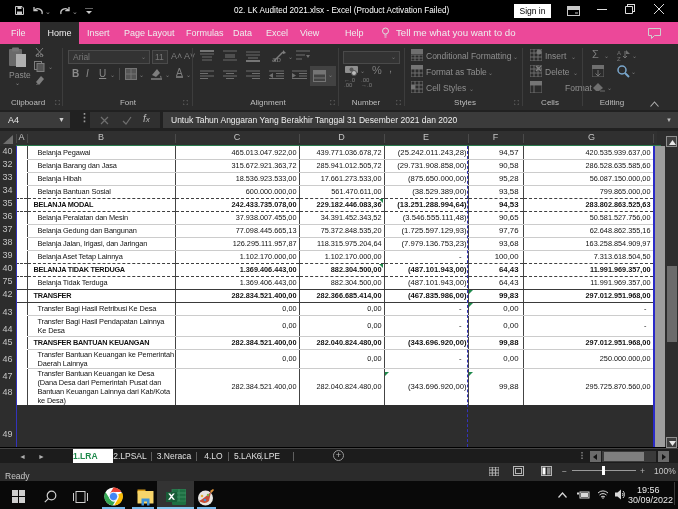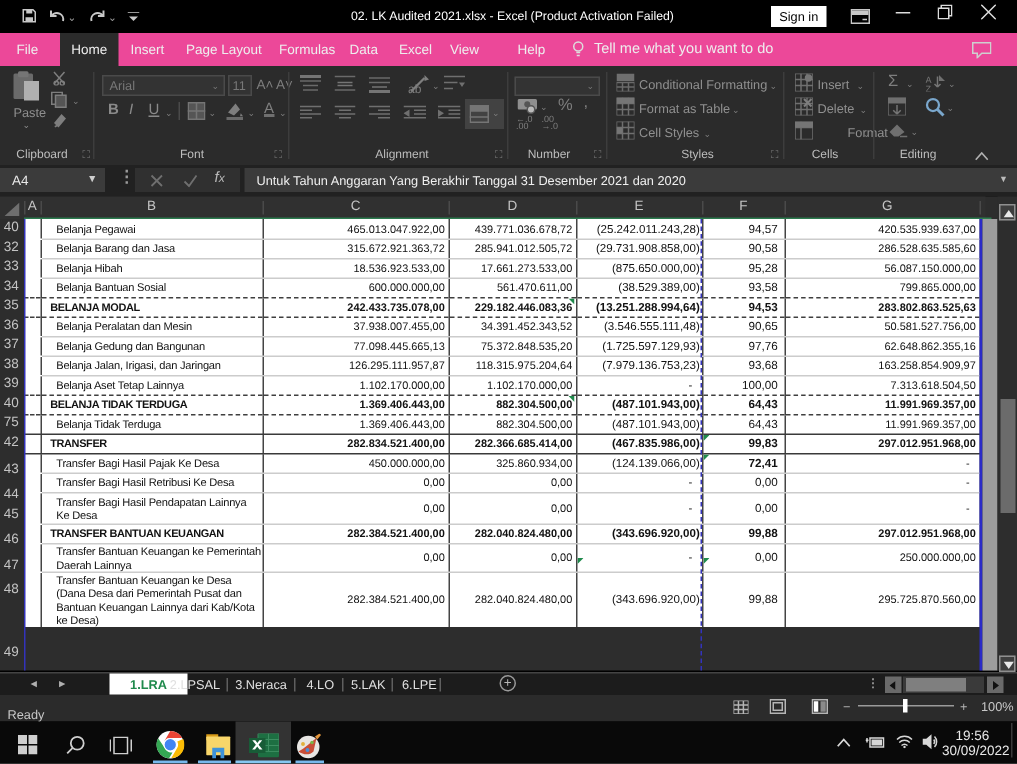--- a/index.html
+++ b/index.html
@@ -468,29 +468,20 @@
             <td></td>
             <td class="lbl b">TRANSFER</td>
             <td class="num">282.834.521.400,00</td>
             <td class="num">282.366.685.414,00</td>
             <td class="num">(467.835.986,00)</td>
             <td class="num">99,83</td>
             <td class="num">297.012.951.968,00</td>
           </tr>
 <tr style="height:13px">
             <td></td>
-            <td class="lbl">Transfer Bagi Hasil Pajak Ke Desa</td>
-            <td class="num">450.000.000,00</td>
-            <td class="num">325.860.934,00</td>
-            <td class="num">(124.139.066,00)</td>
-            <td class="num" style="font-weight:bold">72,41</td>
-            <td class="num" style="padding-right:6px">-</td>
-          </tr>
-<tr style="height:13px">
-            <td></td>
             <td class="lbl">Transfer Bagi Hasil Retribusi  Ke Desa</td>
             <td class="num">0,00</td>
             <td class="num">0,00</td>
             <td class="num" style="padding-right:6px">-</td>
             <td class="num">0,00</td>
             <td class="num" style="padding-right:6px">-</td>
           </tr>
 <tr style="height:21px">
             <td></td>
             <td class="lbl">Transfer Bagi Hasil Pendapatan Lainnya<br>Ke Desa</td>
@@ -584,31 +575,31 @@
     <div class="abs" style="left:1px;top:306px;width:11px;height:11px;background:#3e3e3e;border:1px solid #8f8f8f">
         <svg class="abs" style="left:2px;top:3px" width="7" height="5">
           <path d="M0 0l3.5 5L7 0z" fill="#e8e8e8"></path>
         </svg>
       </div>
   </div>
 </div>
 <div id="sheetbar" class="abs">
   <div class="abs" style="left:19px;top:4px;color:#b0b0b0;font-size:7px">◄</div>
   <div class="abs" style="left:38px;top:4px;color:#b0b0b0;font-size:7px">►</div>
-  <div class="stab abs" style="left:73px;width:52px;background:#fff;color:#1f8a4c;font-weight:bold;text-align:center">1.LRA</div>
+  <div class="stab abs" style="left:73px;width:40px;background:#fff;color:#1f8a4c;font-weight:bold;">1.LRA</div>
   <div class="stab abs" style="left:110px;width:40px;text-align:center">2.LPSAL</div>
     <div class="abs" style="left:151px;top:3px;width:1px;height:9px;background:#5f5f5f"></div>
     <div class="abs" style="left:196px;top:3px;width:1px;height:9px;background:#5f5f5f"></div>
     <div class="abs" style="left:228px;top:3px;width:1px;height:9px;background:#5f5f5f"></div>
     <div class="abs" style="left:261px;top:3px;width:1px;height:9px;background:#5f5f5f"></div>
     <div class="abs" style="left:293px;top:3px;width:1px;height:9px;background:#5f5f5f"></div>
   <div class="stab abs" style="left:153px;width:42px;text-align:center">3.Neraca</div>
   <div class="stab abs" style="left:200px;width:27px;text-align:center">4.LO</div>
   <div class="stab abs" style="left:231px;width:29px;text-align:center">5.LAK</div>
-  <div class="stab abs" style="left:268px;width:28px;text-align:left">6.LPE</div>
+  <div class="stab abs" style="left:252px;width:28px;text-align:right">6.LPE</div>
   <div class="abs" style="left:333px;top:1px;width:11px;height:11px;border:1px solid #9a9a9a;border-radius:50%;color:#b8b8b8;font-size:9px;line-height:9px;text-align:center">+</div>
   <div class="abs" style="left:578px;top:2px;color:#9a9a9a;font-size:8px;font-weight:bold">⋮</div>
   <div class="abs" style="left:590px;top:2px;width:11px;height:11px;background:#6a6a6a">
       <svg class="abs" style="left:3px;top:3px" width="4" height="6">
         <path d="M4 0v6L0 3z" fill="#111"></path>
       </svg>
     </div>
   <div class="abs" style="left:602px;top:2px;width:54px;height:11px;background:#3a3a3a">
       <div class="abs" style="left:2px;top:1px;width:40px;height:9px;background:#7f7f7f"></div>
     </div>

